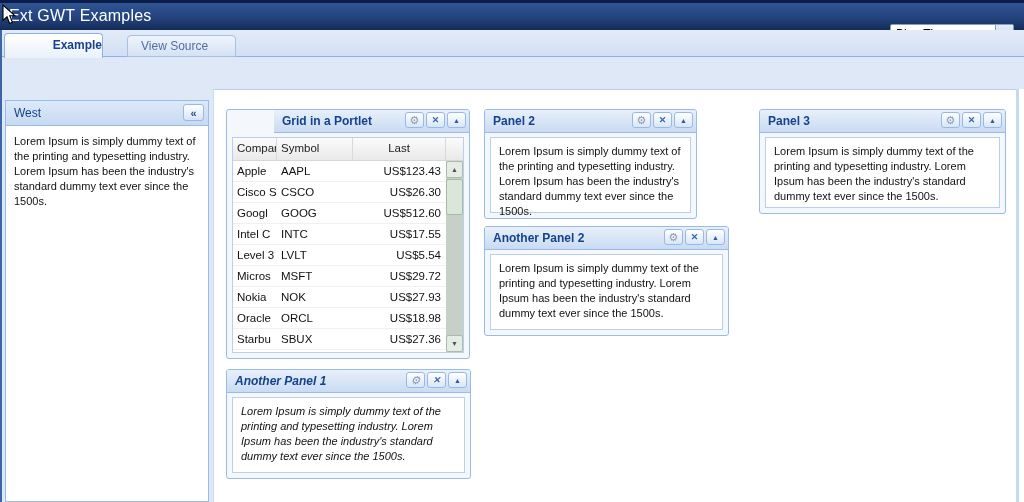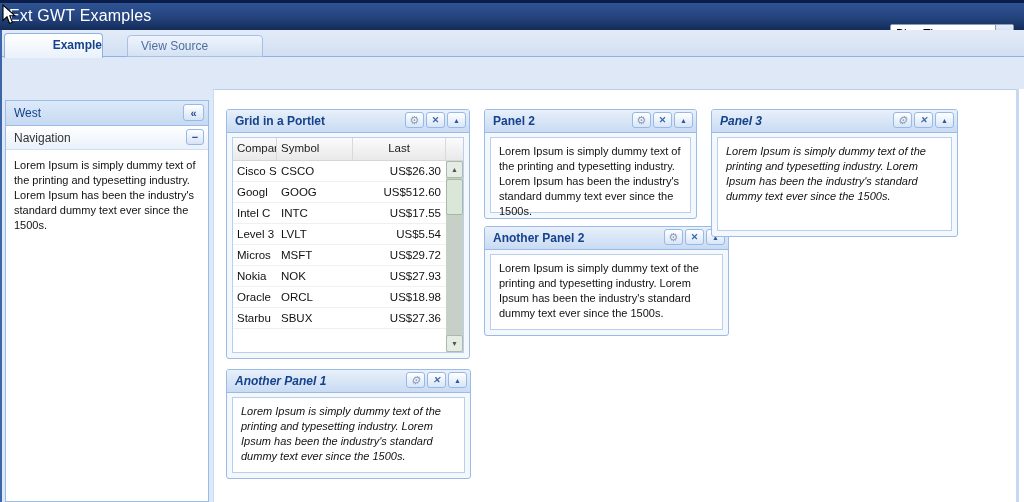--- a/index.html
+++ b/index.html
@@ -42,21 +42,21 @@
     position:absolute;box-sizing:border-box;border-radius:4px 4px 0 0;
     font-size:12px;padding-left:13px;
   }
   .tab.active{
     left:4px;top:3px;width:99px;height:25px;
     background:linear-gradient(#ffffff,#eaf1fb);
     border:1px solid #8db2e3;border-bottom:none;
     color:#15428b;font-weight:bold;line-height:23px;z-index:2;text-align:right;
   }
   .tab.inactive{
-    left:127px;top:5px;width:136px;height:22px;
+    left:127px;top:5px;width:109px;height:22px;
     background:linear-gradient(#eef4fc,#d5e2f4);
     border:1px solid #a6c1e5;color:#4f6fa0;line-height:20px;
   }
   
   .left-edge{position:absolute;left:0;top:30px;width:2px;height:472px;background:#3c66a8;}
   
   .west-panel{
     position:absolute;left:5px;top:100px;width:204px;bottom:0;
     background:#ffffff;border:1px solid #99bbe8;box-sizing:border-box;
   }
@@ -186,30 +186,26 @@
   <div class="tab active">Example</div>
   <div class="tab inactive">View Source</div>
 </div>
 <div class="left-edge"></div>
 
 <div class="west-panel">
   <div class="west-header">
     <span class="title">West</span>
     <span class="mini-btn">«</span>
   </div>
-  <div class="nav-header">
-    <span class="title">Navigation</span>
-    <span class="mini-btn">−</span>
-  </div>
   <div class="west-body">Lorem Ipsum is simply dummy text of the printing and typesetting industry. Lorem Ipsum has been the industry's standard dummy text ever since the 1500s.</div>
 </div>
 
 <div class="portal">
 
-  <div class="portlet" style="left:12px;top:19px;width:244px;height:250px;">
+  <div class="portlet" style="left:12px;top:19px;width:244px;height:250px;padding-left:47px;">
     <div class="portlet-header">
       <span class="title">Grid in a Portlet</span>
       <span class="tools">
         <span class="tool-btn">
             <span class="tool-gear">⚙</span>
           </span>
         <span class="tool-btn">
             <span class="tool-close">✕</span>
           </span>
         <span class="tool-btn">
@@ -219,20 +215,25 @@
     </div>
     <div class="grid-box">
       <div class="grid-header-row">
         <span class="gh-cell gh-company">Company</span>
         <span class="gh-cell gh-symbol">Symbol</span>
         <span class="gh-cell gh-last">Last</span>
         <span class="gh-cell gh-blank"></span>
       </div>
       <div class="grid-rows" id="grid-rows">
           <div class="grid-row">
+            <span class="gr-cell gr-company">Apple</span>
+            <span class="gr-cell gr-symbol">AAPL</span>
+            <span class="gr-cell gr-last">US$123.43</span>
+          </div>
+          <div class="grid-row">
             <span class="gr-cell gr-company">Cisco S</span>
             <span class="gr-cell gr-symbol">CSCO</span>
             <span class="gr-cell gr-last">US$26.30</span>
           </div>
           <div class="grid-row">
             <span class="gr-cell gr-company">Googl</span>
             <span class="gr-cell gr-symbol">GOOG</span>
             <span class="gr-cell gr-last">US$512.60</span>
           </div>
           <div class="grid-row">
@@ -321,21 +322,21 @@
             <span class="tool-close">✕</span>
           </span>
         <span class="tool-btn">
             <span class="tool-collapse">▲</span>
           </span>
       </span>
     </div>
     <div class="portlet-body-box">Lorem Ipsum is simply dummy text of the printing and typesetting industry. Lorem Ipsum has been the industry's standard dummy text ever since the 1500s.</div>
   </div>
 
-  <div class="portlet" style="left:497px;top:19px;width:247px;height:128px;font-style:italic;">
+  <div class="portlet" style="left:545px;top:19px;width:247px;height:105px;">
     <div class="portlet-header">
       <span class="title">Panel 3</span>
       <span class="tools">
         <span class="tool-btn">
             <span class="tool-gear">⚙</span>
           </span>
         <span class="tool-btn">
             <span class="tool-close">✕</span>
           </span>
         <span class="tool-btn">

